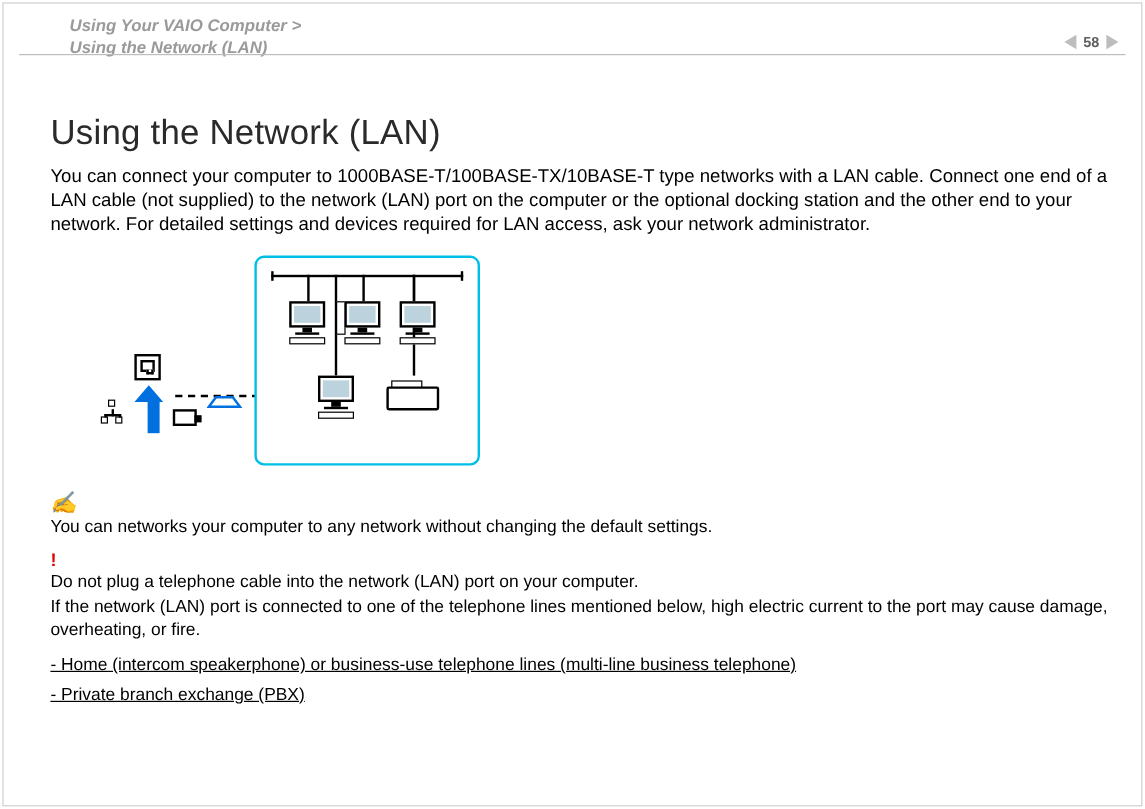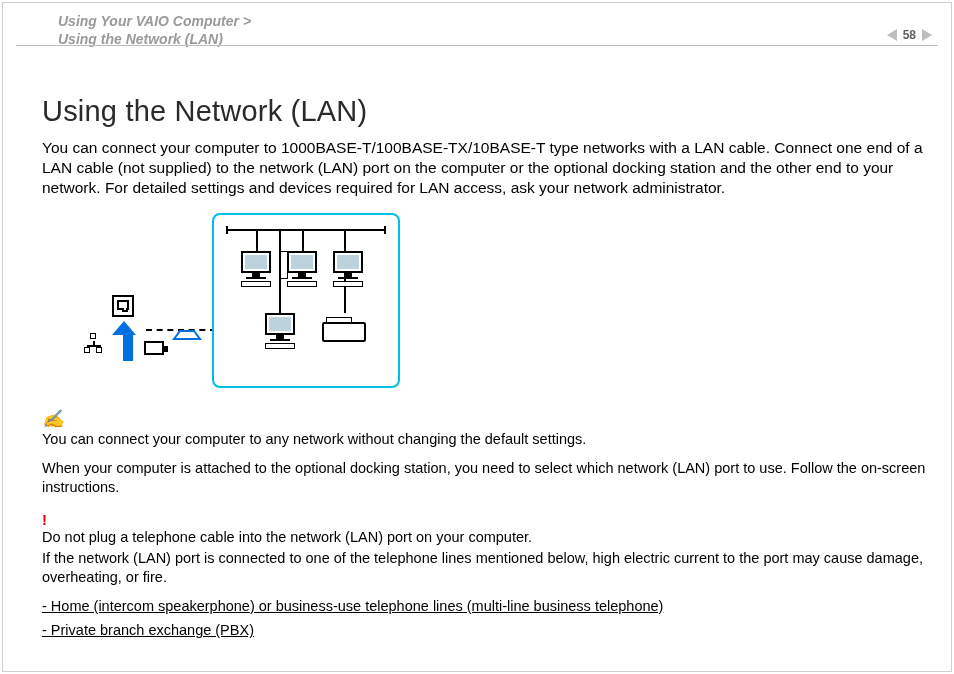--- a/index.html
+++ b/index.html
@@ -282,22 +282,21 @@
         </div>
         <div class="printer pr">
           <div class="printer-tray"></div>
             <div class="printer-body"></div>
         </div>
       </div>
     </div>
 
     <div class="note-block">
       <div class="note-icon">✍</div>
-      <div class="note-text">You can connect your computer to any network without changing the default settings.</div>
-      <div class="note-text2">When your computer is attached to the optional docking station, you need to select which network (LAN) port to use. Follow the on-screen instructions.</div>
+      <div class="note-text">You can networks your computer to any network without changing the default settings.</div>
     </div>
 
     <div class="warn-block">
       <div class="warn-icon">!</div>
       <div class="warn-text" style="margin-bottom:0">Do not plug a telephone cable into the network (LAN) port on your computer.</div>
       <div class="warn-text">If the network (LAN) port is connected to one of the telephone lines mentioned below, high electric current to the port may cause damage, overheating, or fire.</div>
       <div class="li">- Home (intercom speakerphone) or business-use telephone lines (multi-line business telephone)</div>
       <div class="li">- Private branch exchange (PBX)</div>
     </div>
   </div>

